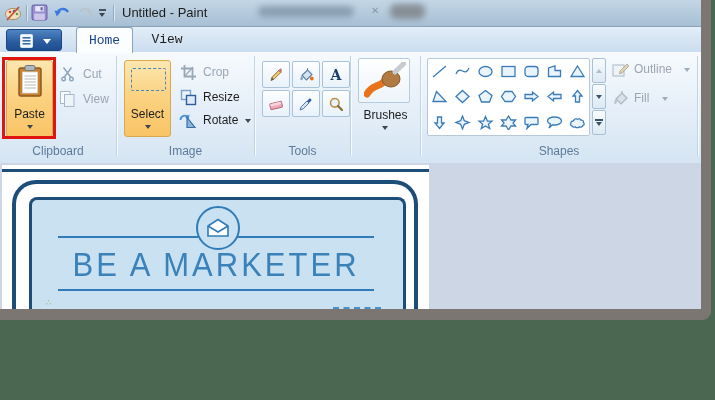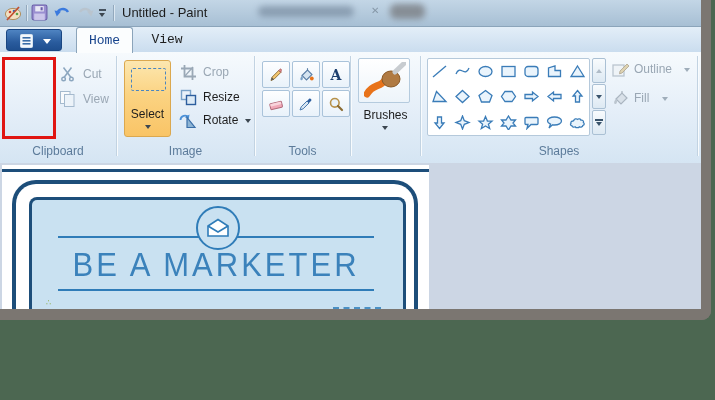--- a/index.html
+++ b/index.html
@@ -120,20 +120,36 @@
     </div>
 
     <div class="abs ribbon">
 
       <div class="abs rsep" style="left:116px;"></div>
       <div class="abs rsep" style="left:254px;"></div>
       <div class="abs rsep" style="left:350px;"></div>
       <div class="abs rsep" style="left:420px;"></div>
       <div class="abs rsep" style="left:697px;"></div>
 
+      <div class="abs bigbtn" style="left:6px;">
+        <svg class="abs" style="left:10px;top:3px;" width="26" height="34" viewBox="0 0 26 34">
+            <rect x="2" y="4" width="22" height="28" rx="2" fill="#c8822e" stroke="#8a5a20" stroke-width="1.5"></rect>
+            <rect x="5.5" y="8" width="15" height="21" fill="#ffffff" stroke="#d8d8d8" stroke-width="0.8"></rect>
+            <g stroke="#b8b8b8" stroke-width="1">
+              <line x1="7.5" y1="12" x2="19" y2="12"></line>
+              <line x1="7.5" y1="15" x2="19" y2="15"></line>
+              <line x1="7.5" y1="18" x2="19" y2="18"></line>
+              <line x1="7.5" y1="21" x2="19" y2="21"></line>
+              <line x1="7.5" y1="24" x2="19" y2="24"></line>
+            </g>
+            <rect x="8" y="1.5" width="10" height="5" rx="1.5" fill="#aeb6be" stroke="#6e767e"></rect>
+          </svg>
+        <div class="abs lbl" style="top:46px;">Paste</div>
+        <div class="abs caret" style="left:20px;top:64px;"></div>
+      </div>
       <div class="abs" style="left:60px;top:14px;">
         <svg width="15" height="16" viewBox="0 0 15 16" opacity="0.75">
             <path d="M3.5 1.5 L11 11.5 M11.5 1.5 L4 11.5" stroke="#6b8cab" stroke-width="1.5"></path>
             <circle cx="3.6" cy="13" r="1.8" fill="none" stroke="#6b8cab" stroke-width="1.4"></circle>
             <circle cx="11.4" cy="13" r="1.8" fill="none" stroke="#6b8cab" stroke-width="1.4"></circle>
           </svg>
       </div>
       <div class="abs smalllbl disabled" style="left:83px;top:15px;">Cut</div>
       <div class="abs" style="left:59px;top:38px;">
         <svg width="17" height="18" viewBox="0 0 17 18" opacity="0.75">

